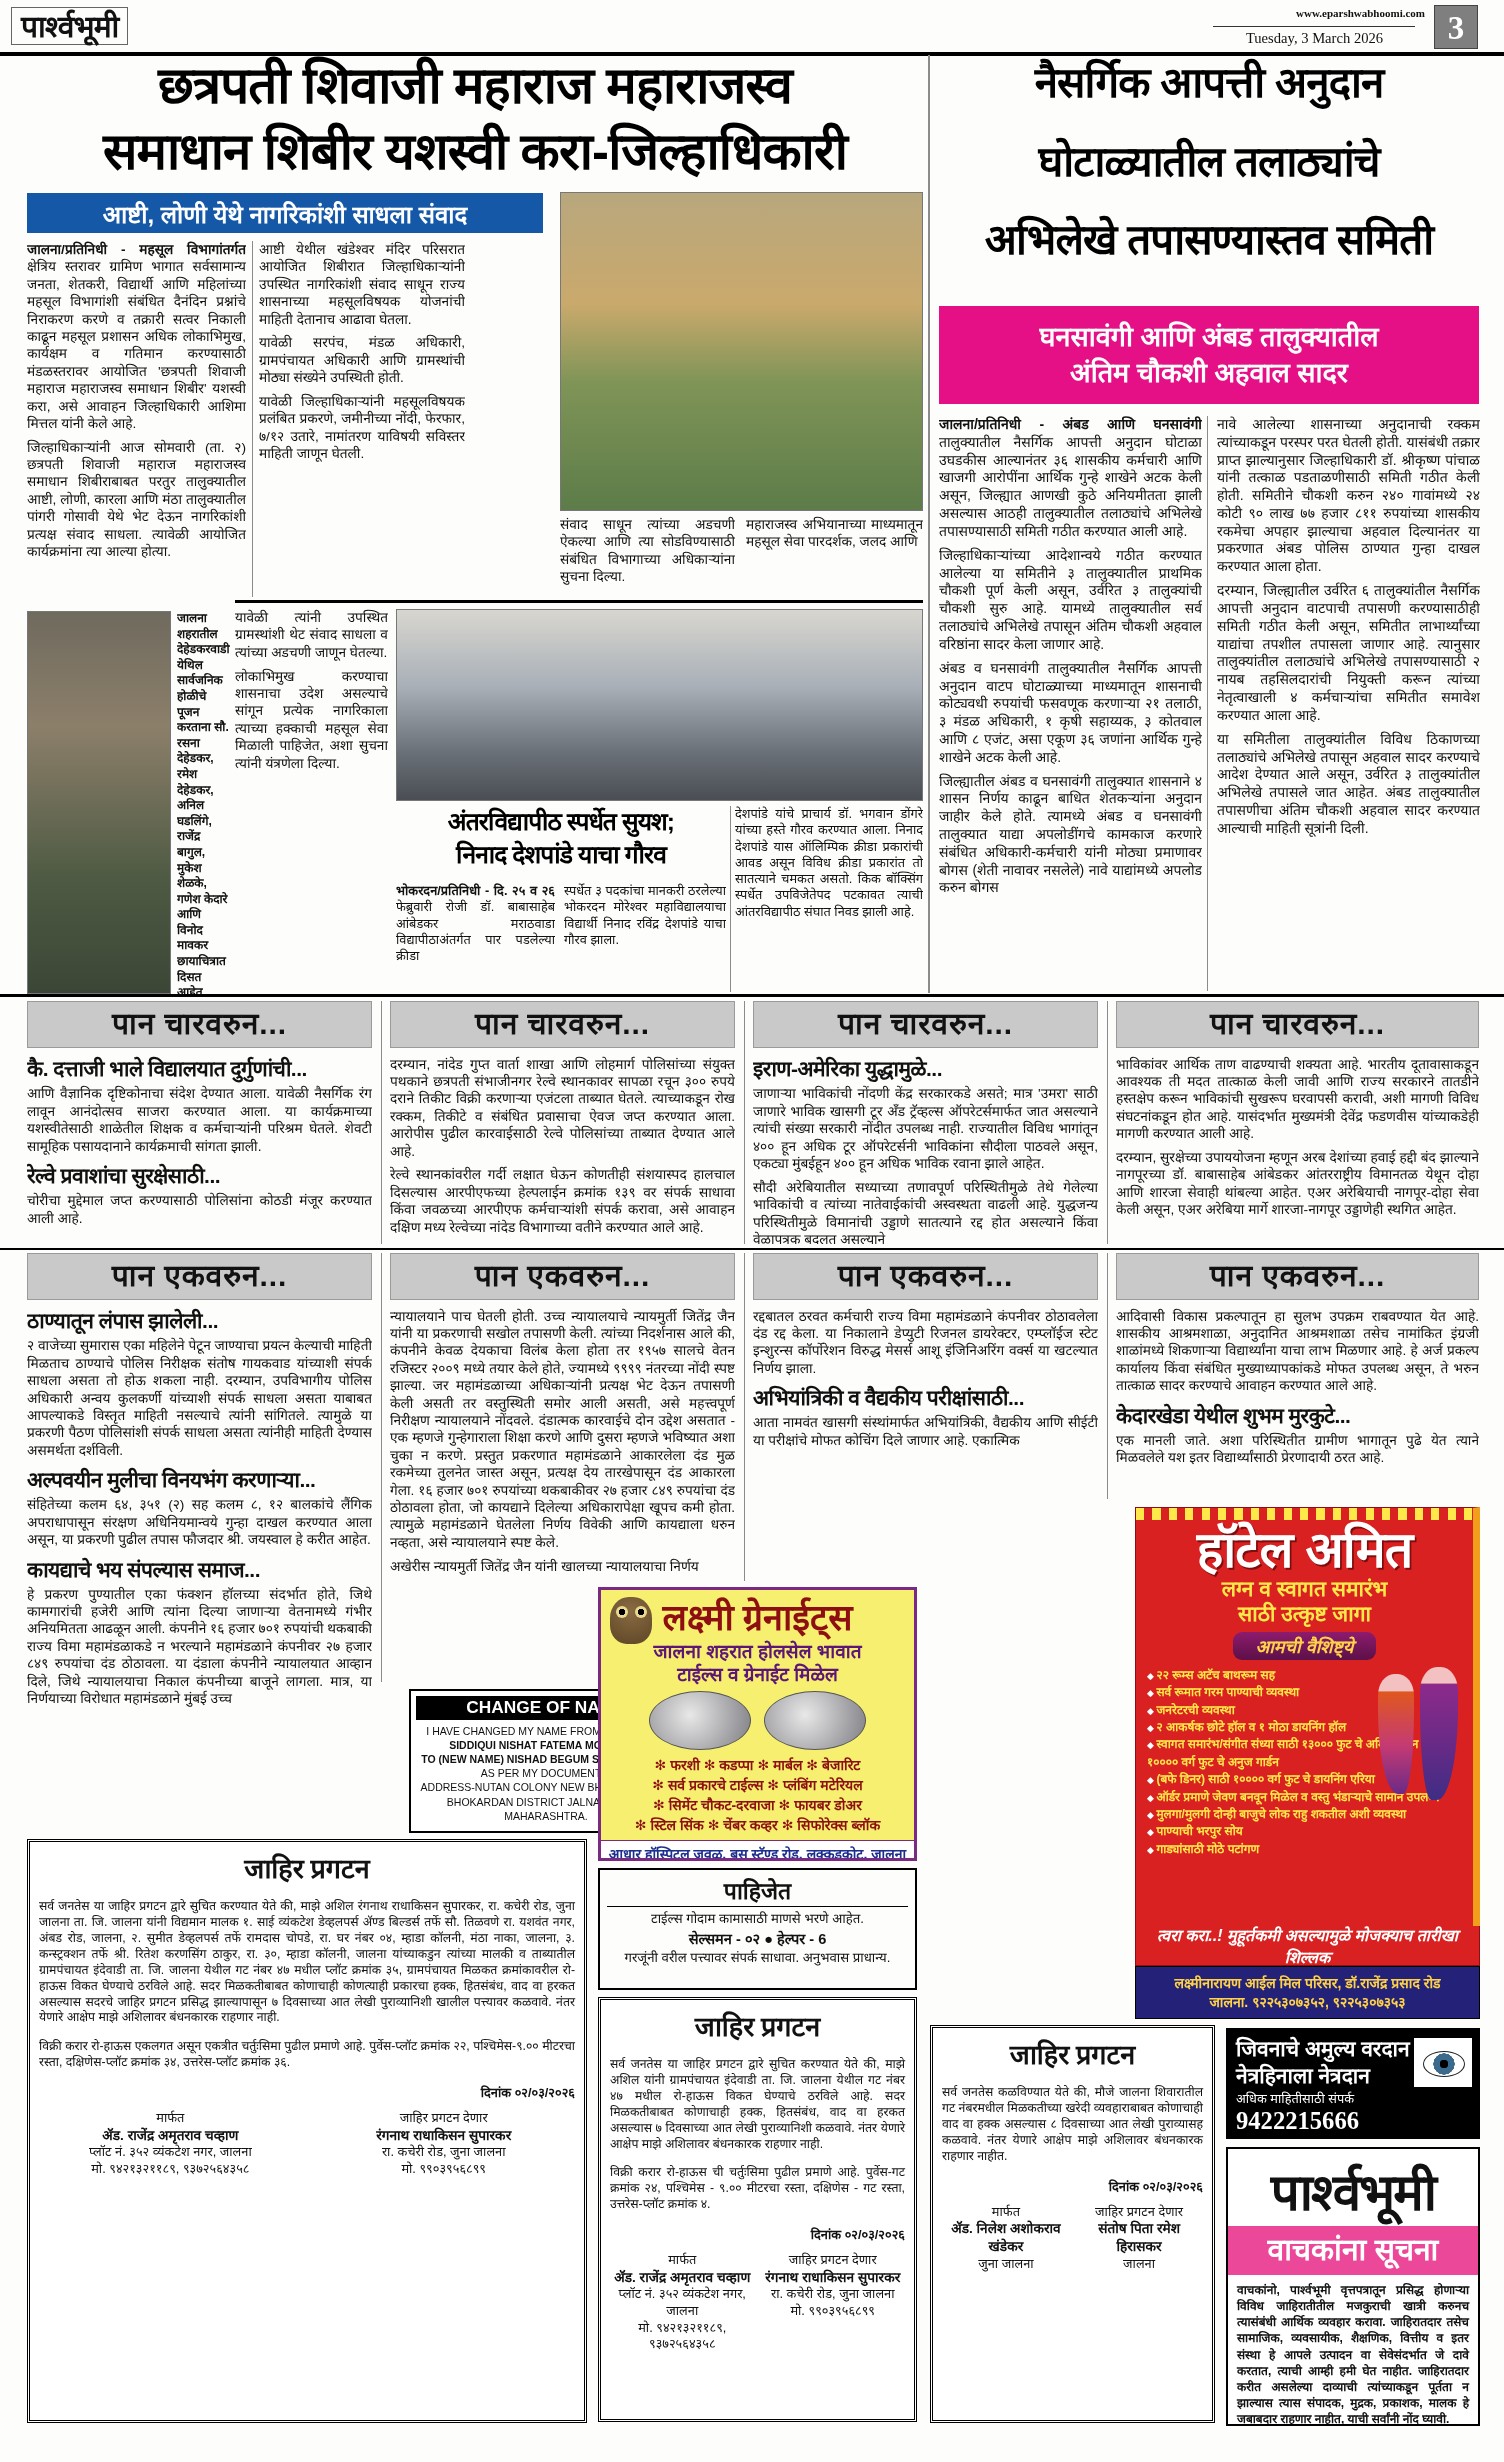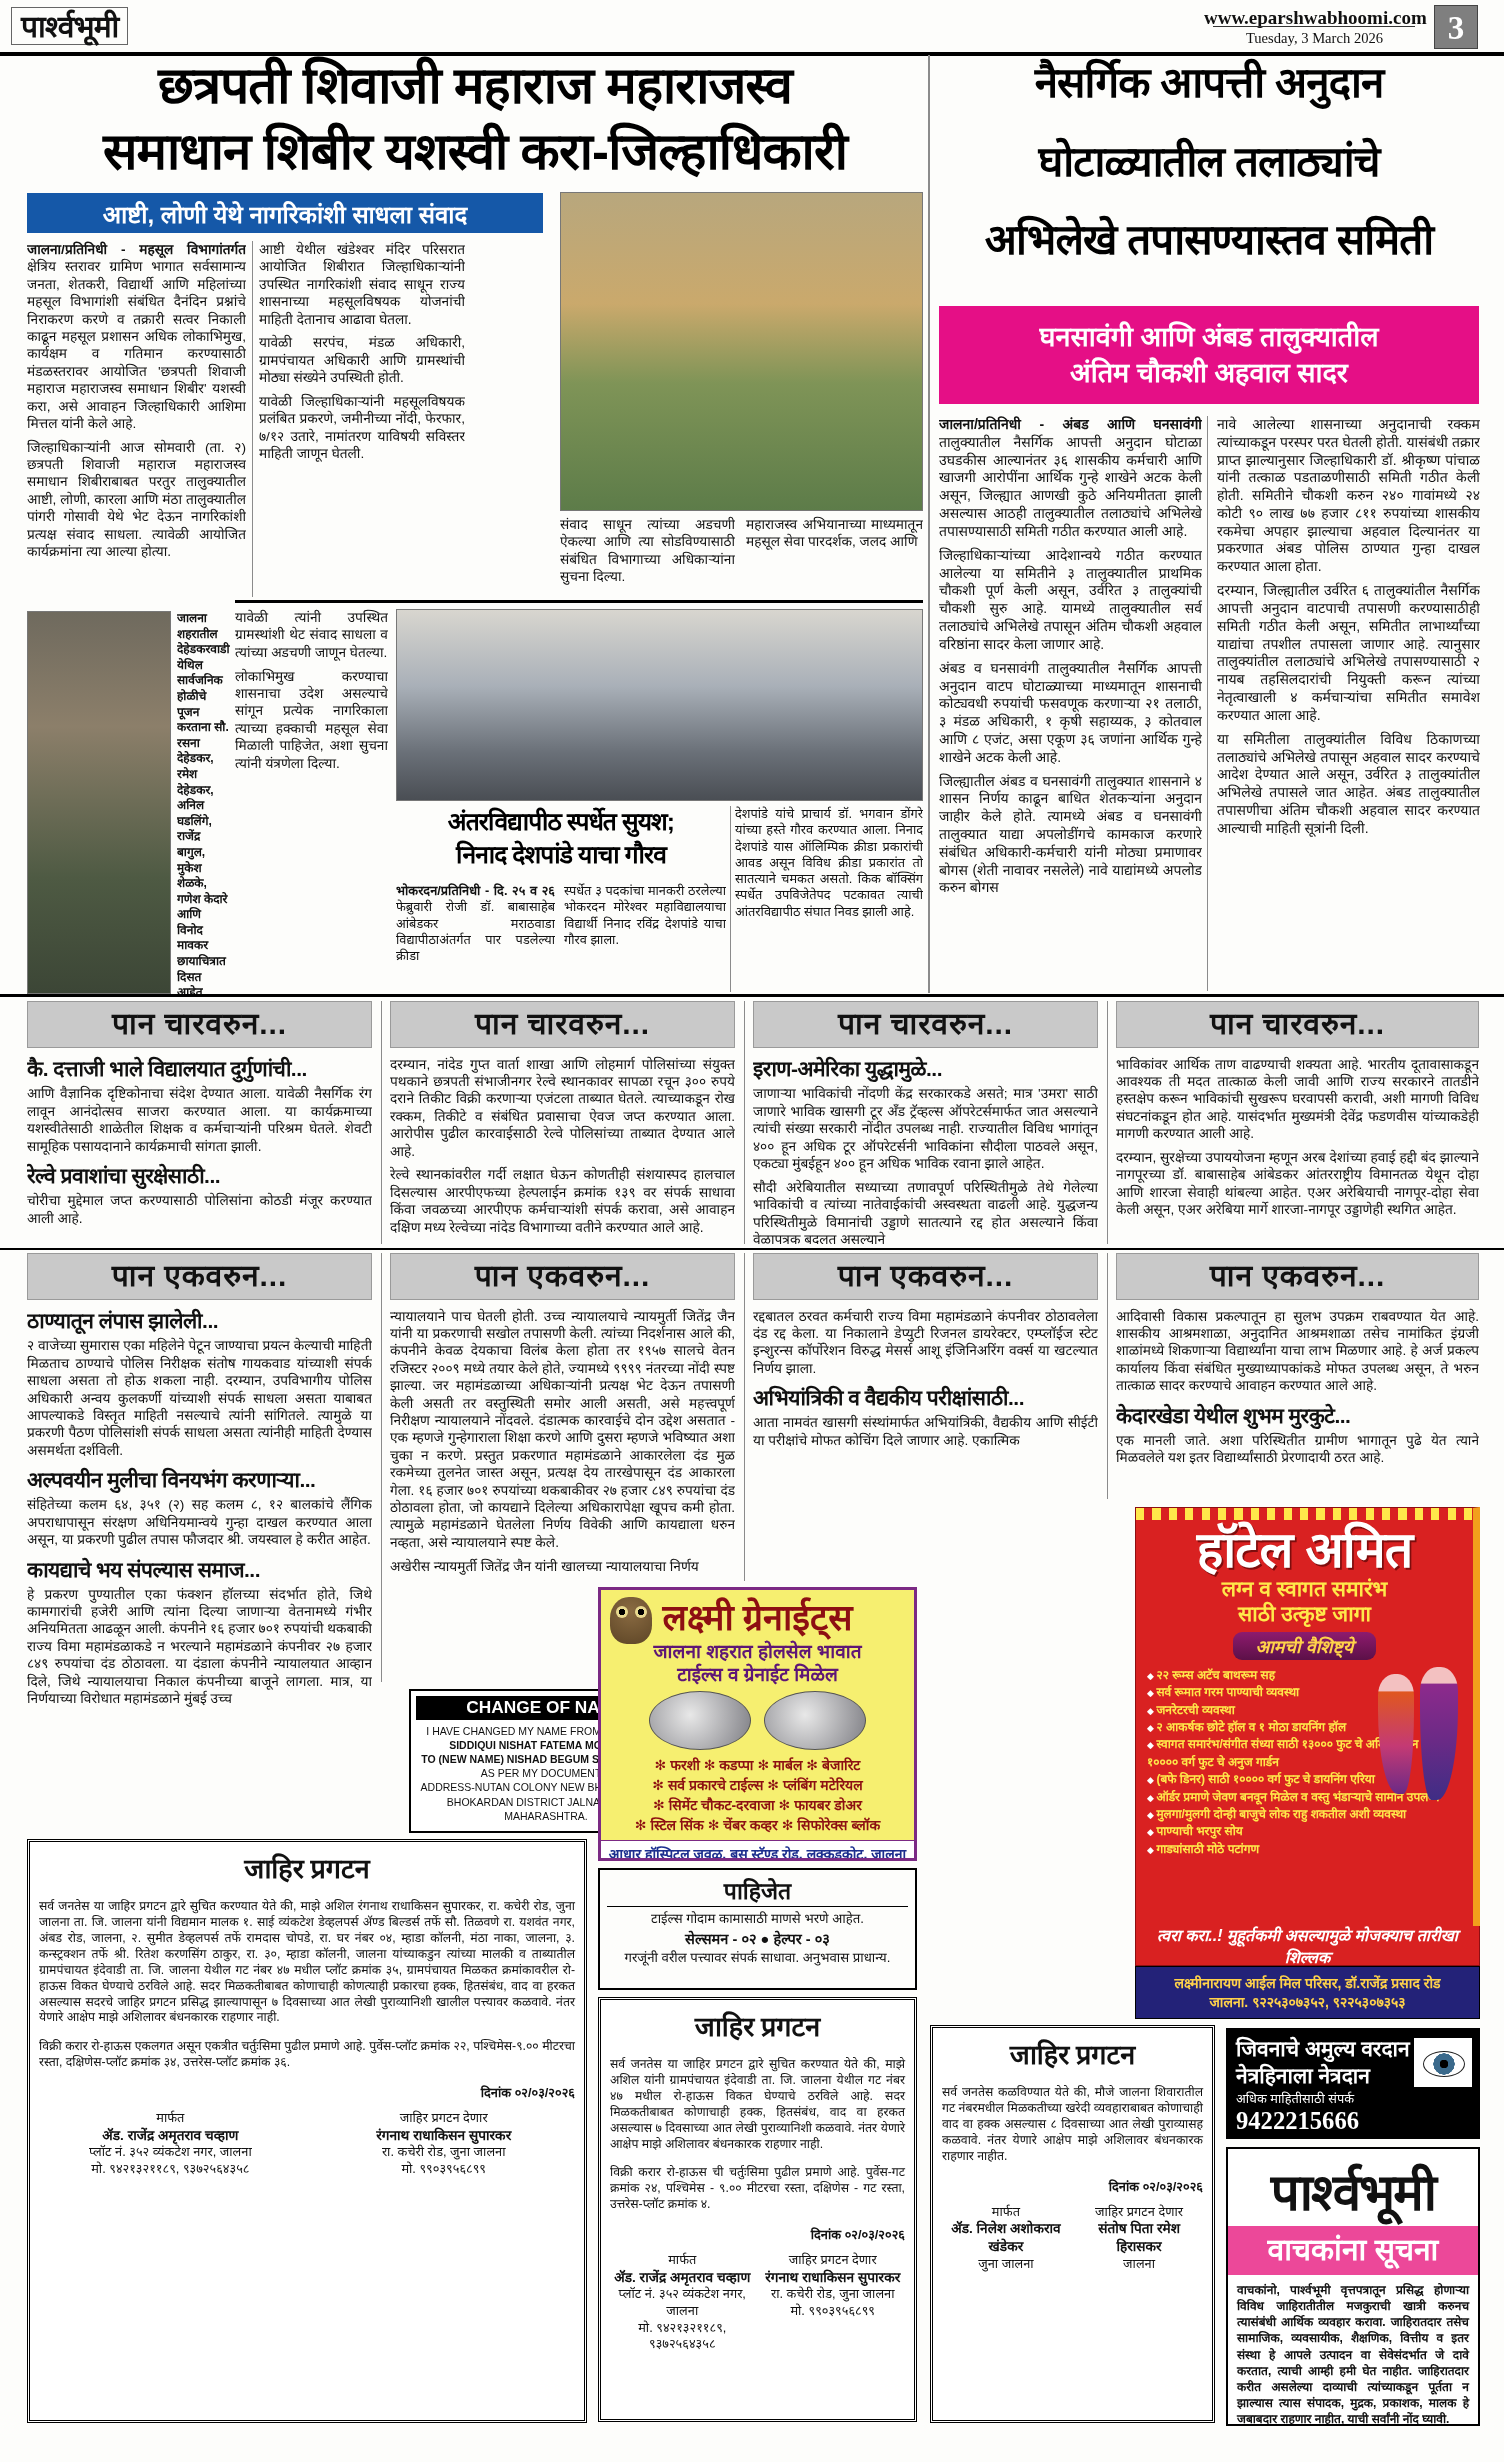--- a/index.html
+++ b/index.html
@@ -82,21 +82,21 @@
   .pahijet .ptitle{font-weight:800;font-size:23px;border-bottom:1.8px solid #000;margin-bottom:3.6px;}
   .pahijet .pline{font-size:13.2px;line-height:1.4;}
   .pahijet .pbold{font-weight:800;font-size:14.6px;}
   .magenta{background:#e50f86;color:#fff;font-weight:800;text-align:center;line-height:1.35;font-size:27px;
            display:flex;flex-direction:column;justify-content:center;}
   .bluebox{background:#1558a8;color:#fff;font-weight:800;text-align:center;font-size:24px;
            display:flex;align-items:center;justify-content:center;}
   .pageno{background:#7f7f7f;color:#fff;font-family:"Liberation Serif","DejaVu Serif",serif;
           font-weight:bold;font-size:33px;text-align:center;line-height:44px;border:0.9px solid #444;}
   .masthead{border:0.9px solid #666;font-weight:800;font-size:30px;padding:0 9px;line-height:38px;letter-spacing:-0.9px;}
-  .hurl{font-family:"Liberation Serif","DejaVu Serif",serif;font-weight:bold;font-size:19px;text-align:left;}
+  .hurl{font-family:"Liberation Serif","DejaVu Serif",serif;font-weight:bold;font-size:11px;text-align:right;}
   .hdate{font-family:"Liberation Serif","DejaVu Serif",serif;font-size:14.6px;text-align:center;}
 </style>
 </head>
 <body>
 
 <div class="abs masthead" style="left:11px;top:7.3px;height:38px;">पार्श्वभूमी</div>
 <div class="abs hurl" style="left:1204px;top:7.3px;width:221px;">www.eparshwabhoomi.com</div>
 <div class="abs" style="left:1213px;top:26.4px;width:202px;height:0.9px;background:#333;"></div>
 <div class="abs hdate" style="left:1204px;top:30px;width:221px;">Tuesday, 3 March 2026</div>
 <div class="abs pageno" style="left:1434px;top:4.6px;width:44px;height:44px;">3</div>
@@ -252,21 +252,21 @@
   <div class="lbul">✻ स्टिल सिंक ✻ चेंबर कव्हर ✻ सिफोरेक्स ब्लॉक</div>
   <div class="lfoot">
     <span class="laddr">आधार हॉस्पिटल जवळ, बस स्टॅण्ड रोड, लक्कडकोट, जालना</span>
     <span class="lphone">☛ 9326032451</span>
   </div>
 </div>
 
 <div class="abs pahijet" style="left:598px;top:1868px;width:319px;height:122px;">
   <div class="ptitle">पाहिजेत</div>
   <div class="pline">टाईल्स गोदाम कामासाठी माणसे भरणे आहेत.</div>
-  <div class="pline pbold">सेल्समन - ०२ ● हेल्पर - ०३</div>
+  <div class="pline pbold">सेल्समन - ०२ ● हेल्पर - 6</div>
   <div class="pline">गरजूंनी वरील पत्त्यावर संपर्क साधावा. अनुभवास प्राधान्य.</div>
 </div>
 
 <div class="abs hotel" style="left:1135px;top:1507px;width:345px;height:420px;">
   <div class="zig"></div>
   <div class="hname">हॉटेल अमित</div>
   <div class="htag">लग्न व स्वागत समारंभ</div>
   <div class="htag">साठी उत्कृष्ट जागा</div>
   <div class="hban">आमची वैशिष्ट्ये</div>
   <div class="couple"></div>

